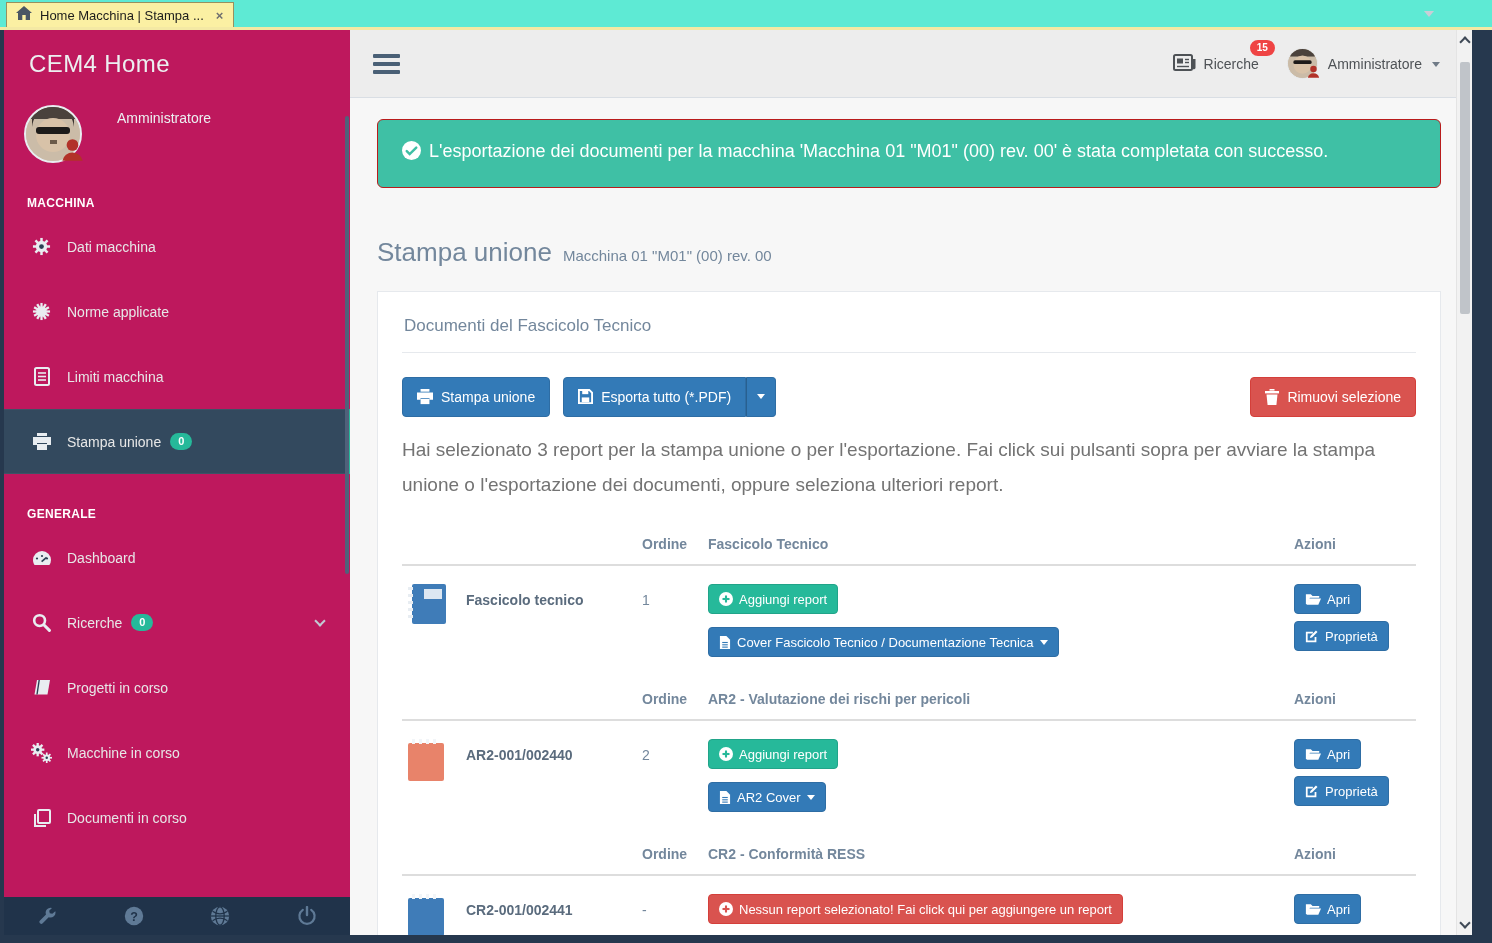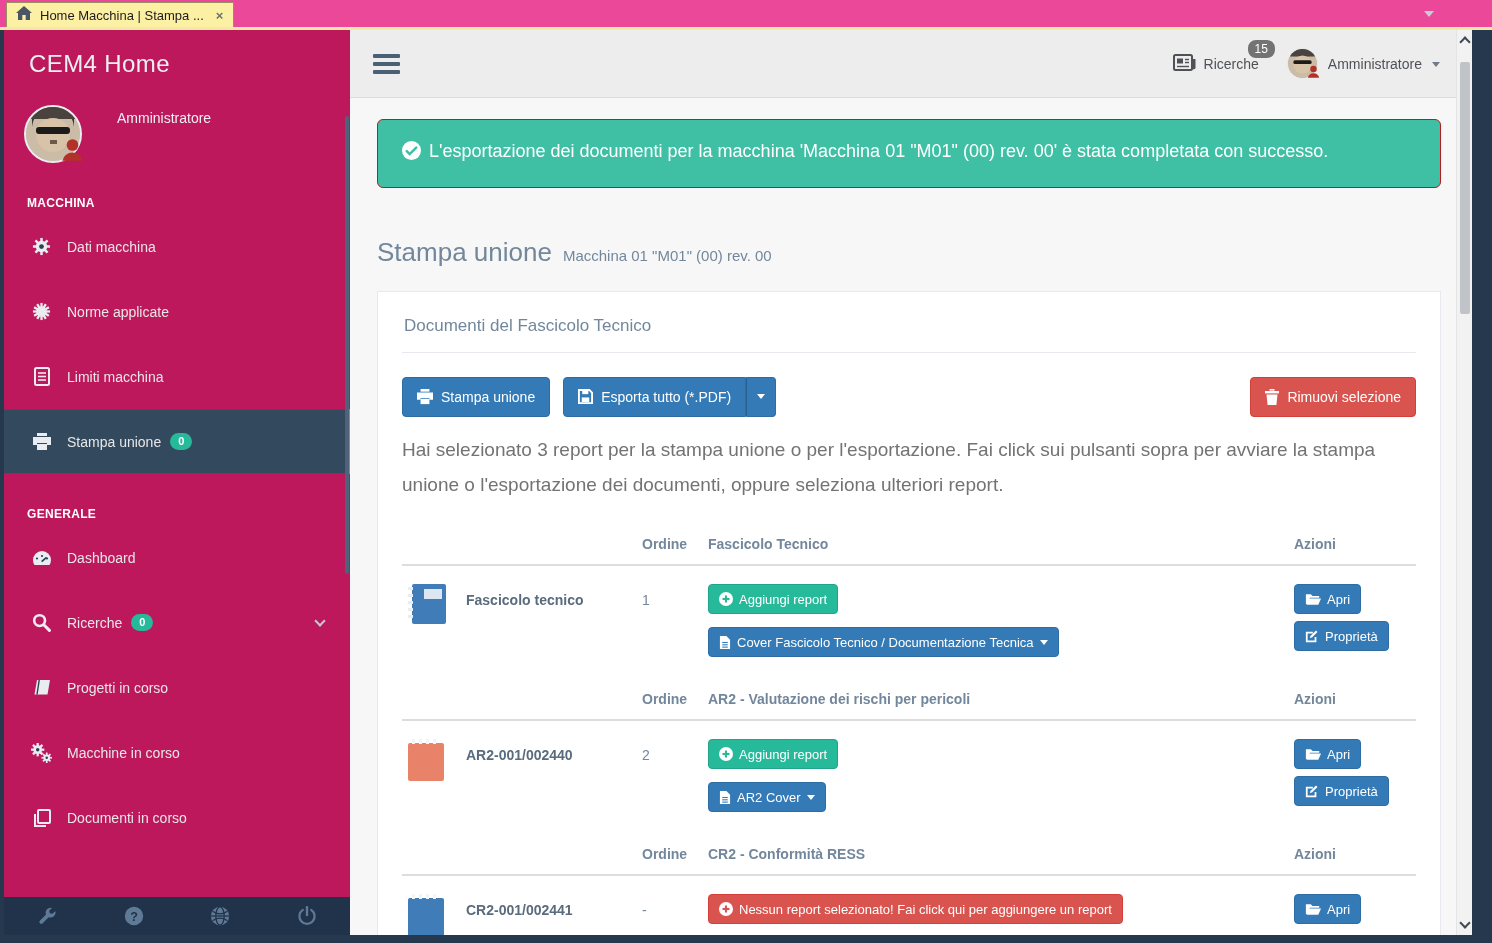--- a/index.html
+++ b/index.html
@@ -4,21 +4,21 @@
 <style>
   * { box-sizing: border-box; }
   html,body { margin:0; padding:0; }
   body {
     width:1492px; height:943px; overflow:hidden;
     background:#26384E;
     font-family:"Liberation Sans", sans-serif;
     display:flex; flex-direction:column;
   }
   
-  .titlebar { height:27px; background:#ec4899; position:relative; flex:none; }
+  .titlebar { height:27px; background:#5eead4; position:relative; flex:none; }
   .tab {
     position:absolute; left:6px; top:2px; height:25px;
     background:#FBF0A3; border:1px solid #98915f; border-bottom:none;
     display:flex; align-items:center; gap:8px; padding:0 10px 0 9px;
   }
   .tab-title { font-size:13px; color:#1c1c1c; white-space:nowrap; }
   .tab-close { color:#6f6f6f; font-size:13px; font-weight:bold; margin-left:4px; cursor:pointer; }
   .titlebar-caret { position:absolute; right:58px; top:11px; width:0; height:0;
     border-left:5px solid transparent; border-right:5px solid transparent; border-top:6px solid #C9CED6; }
   .yellow-line { height:3px; background:#F4E9A4; flex:none; }
@@ -56,22 +56,22 @@
   .sidebar-footer { margin-top:auto; height:38px; background:#20334A; display:flex; flex:none; }
   .footer-btn { flex:1; display:flex; align-items:center; justify-content:center; color:#5F7A96; cursor:pointer; }
 
   
   .main { flex:1; min-width:0; display:flex; flex-direction:column; background:#F7F7F7; }
   .topnav { height:68px; background:#EDEDED; border-bottom:1px solid #D9DEE4;
             display:flex; align-items:center; padding:0 16px 0 23px; flex:none; }
   .hb i { display:block; width:27px; height:4px; background:#4A6076; margin:4px 0; border-radius:1px; }
   .topnav-right { margin-left:auto; display:flex; align-items:center; gap:28px; }
   .news { position:relative; display:flex; align-items:center; gap:8px; font-size:14px; color:#4E5256; cursor:pointer; }
-  .news-badge { position:absolute; top:-16px; right:-18px; background:#737373; color:#fff; font-size:12px;
-                font-weight:normal; padding:3px 7px; border-radius:10px; border:2px solid #EDEDED; line-height:1; }
+  .news-badge { position:absolute; top:-16px; right:-18px; background:#ef4444; color:#fff; font-size:10px;
+                font-weight:bold; padding:3px 7px; border-radius:10px; border:2px solid #EDEDED; line-height:1; }
   .user-chip { display:flex; align-items:center; gap:10px; font-size:14px; color:#4E5256; cursor:pointer; }
   .caret { width:0; height:0; border-left:4px solid transparent; border-right:4px solid transparent; border-top:5px solid currentColor; }
   .caret-gray { color:#707B87; margin-top:2px; }
 
   .content { flex:1; padding:21px 15px 0 27px; overflow:hidden; }
 
   .alert-success { background:#3FC0A5; border:1px solid #b91c1c; border-radius:6px; color:#fff;
                    font-size:18px; line-height:1.55; padding:18px 24px; }
   .alert-success .check { display:inline-block; vertical-align:-3px; margin-right:8px; }
 

